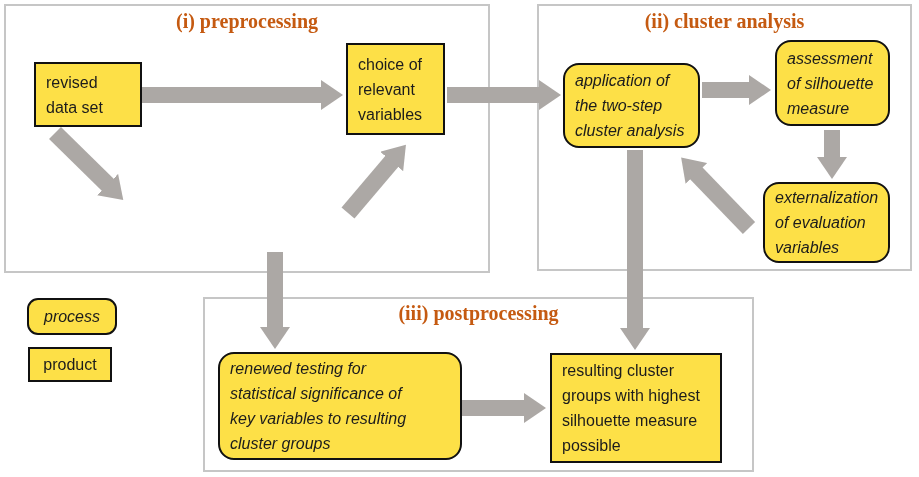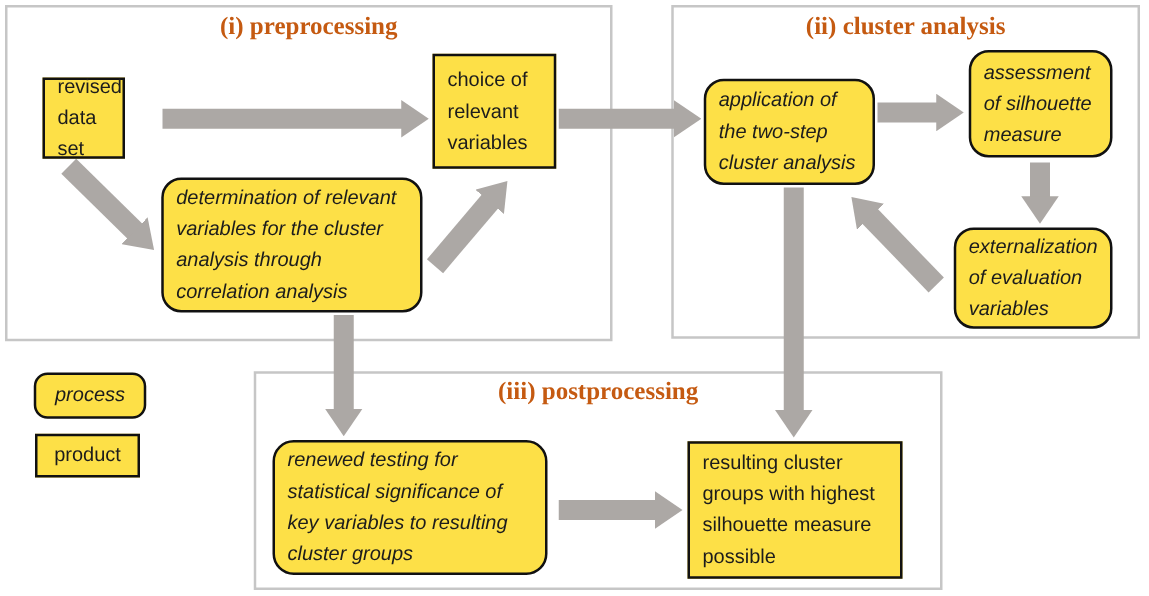--- a/index.html
+++ b/index.html
@@ -57,41 +57,37 @@
     <line x1="55" y1="133" x2="109" y2="186" stroke-width="17" marker-end="url(#ah)"></line>
     <line x1="348" y1="213" x2="393" y2="160" stroke-width="17" marker-end="url(#ah)"></line>
     <line x1="702" y1="90" x2="751" y2="90" stroke-width="16" marker-end="url(#ah)"></line>
     <line x1="832" y1="130" x2="832" y2="159" stroke-width="16" marker-end="url(#ah)"></line>
     <line x1="749" y1="228" x2="695" y2="172" stroke-width="17" marker-end="url(#ah)"></line>
     <line x1="275" y1="252" x2="275" y2="329" stroke-width="16" marker-end="url(#ah)"></line>
     <line x1="635" y1="150" x2="635" y2="330" stroke-width="16" marker-end="url(#ah)"></line>
     <line x1="447" y1="408" x2="526" y2="408" stroke-width="16" marker-end="url(#ah)"></line>
   </svg>
 
-  <div class="node square" style="left:34px;top:62px;width:66px;height:65px;">revised
+  <div class="node square" style="left:34px;top:62px;width:108px;height:65px;">revised
 data set</div>
-  <div class="node process" style="left:129px;top:142px;width:209px;height:108px;">determination of relevant
-variables for the cluster
-analysis through
-correlation analysis</div>
   <div class="node square" style="left:346px;top:43px;width:99px;height:92px;">choice of
 relevant
 variables</div>
 
   <div class="node process" style="left:563px;top:63px;width:137px;height:85px;">application of
 the two-step
 cluster analysis</div>
   <div class="node process" style="left:775px;top:40px;width:115px;height:86px;">assessment
 of silhouette
 measure</div>
   <div class="node process" style="left:763px;top:182px;width:127px;height:81px;">externalization
 of evaluation
 variables</div>
 
-  <div class="node process" style="left:218px;top:352px;width:220px;height:108px;border-radius:17px;">renewed testing for
+  <div class="node process" style="left:218px;top:352px;width:244px;height:108px;">renewed testing for
 statistical significance of
 key variables to resulting
 cluster groups</div>
   <div class="node square" style="left:550px;top:353px;width:172px;height:110px;">resulting cluster
 groups with highest
 silhouette measure
 possible</div>
 
   <div class="node process legend" style="left:27px;top:298px;width:90px;height:37px;">process</div>
   <div class="node square legend" style="left:28px;top:347px;width:84px;height:35px;">product</div>

